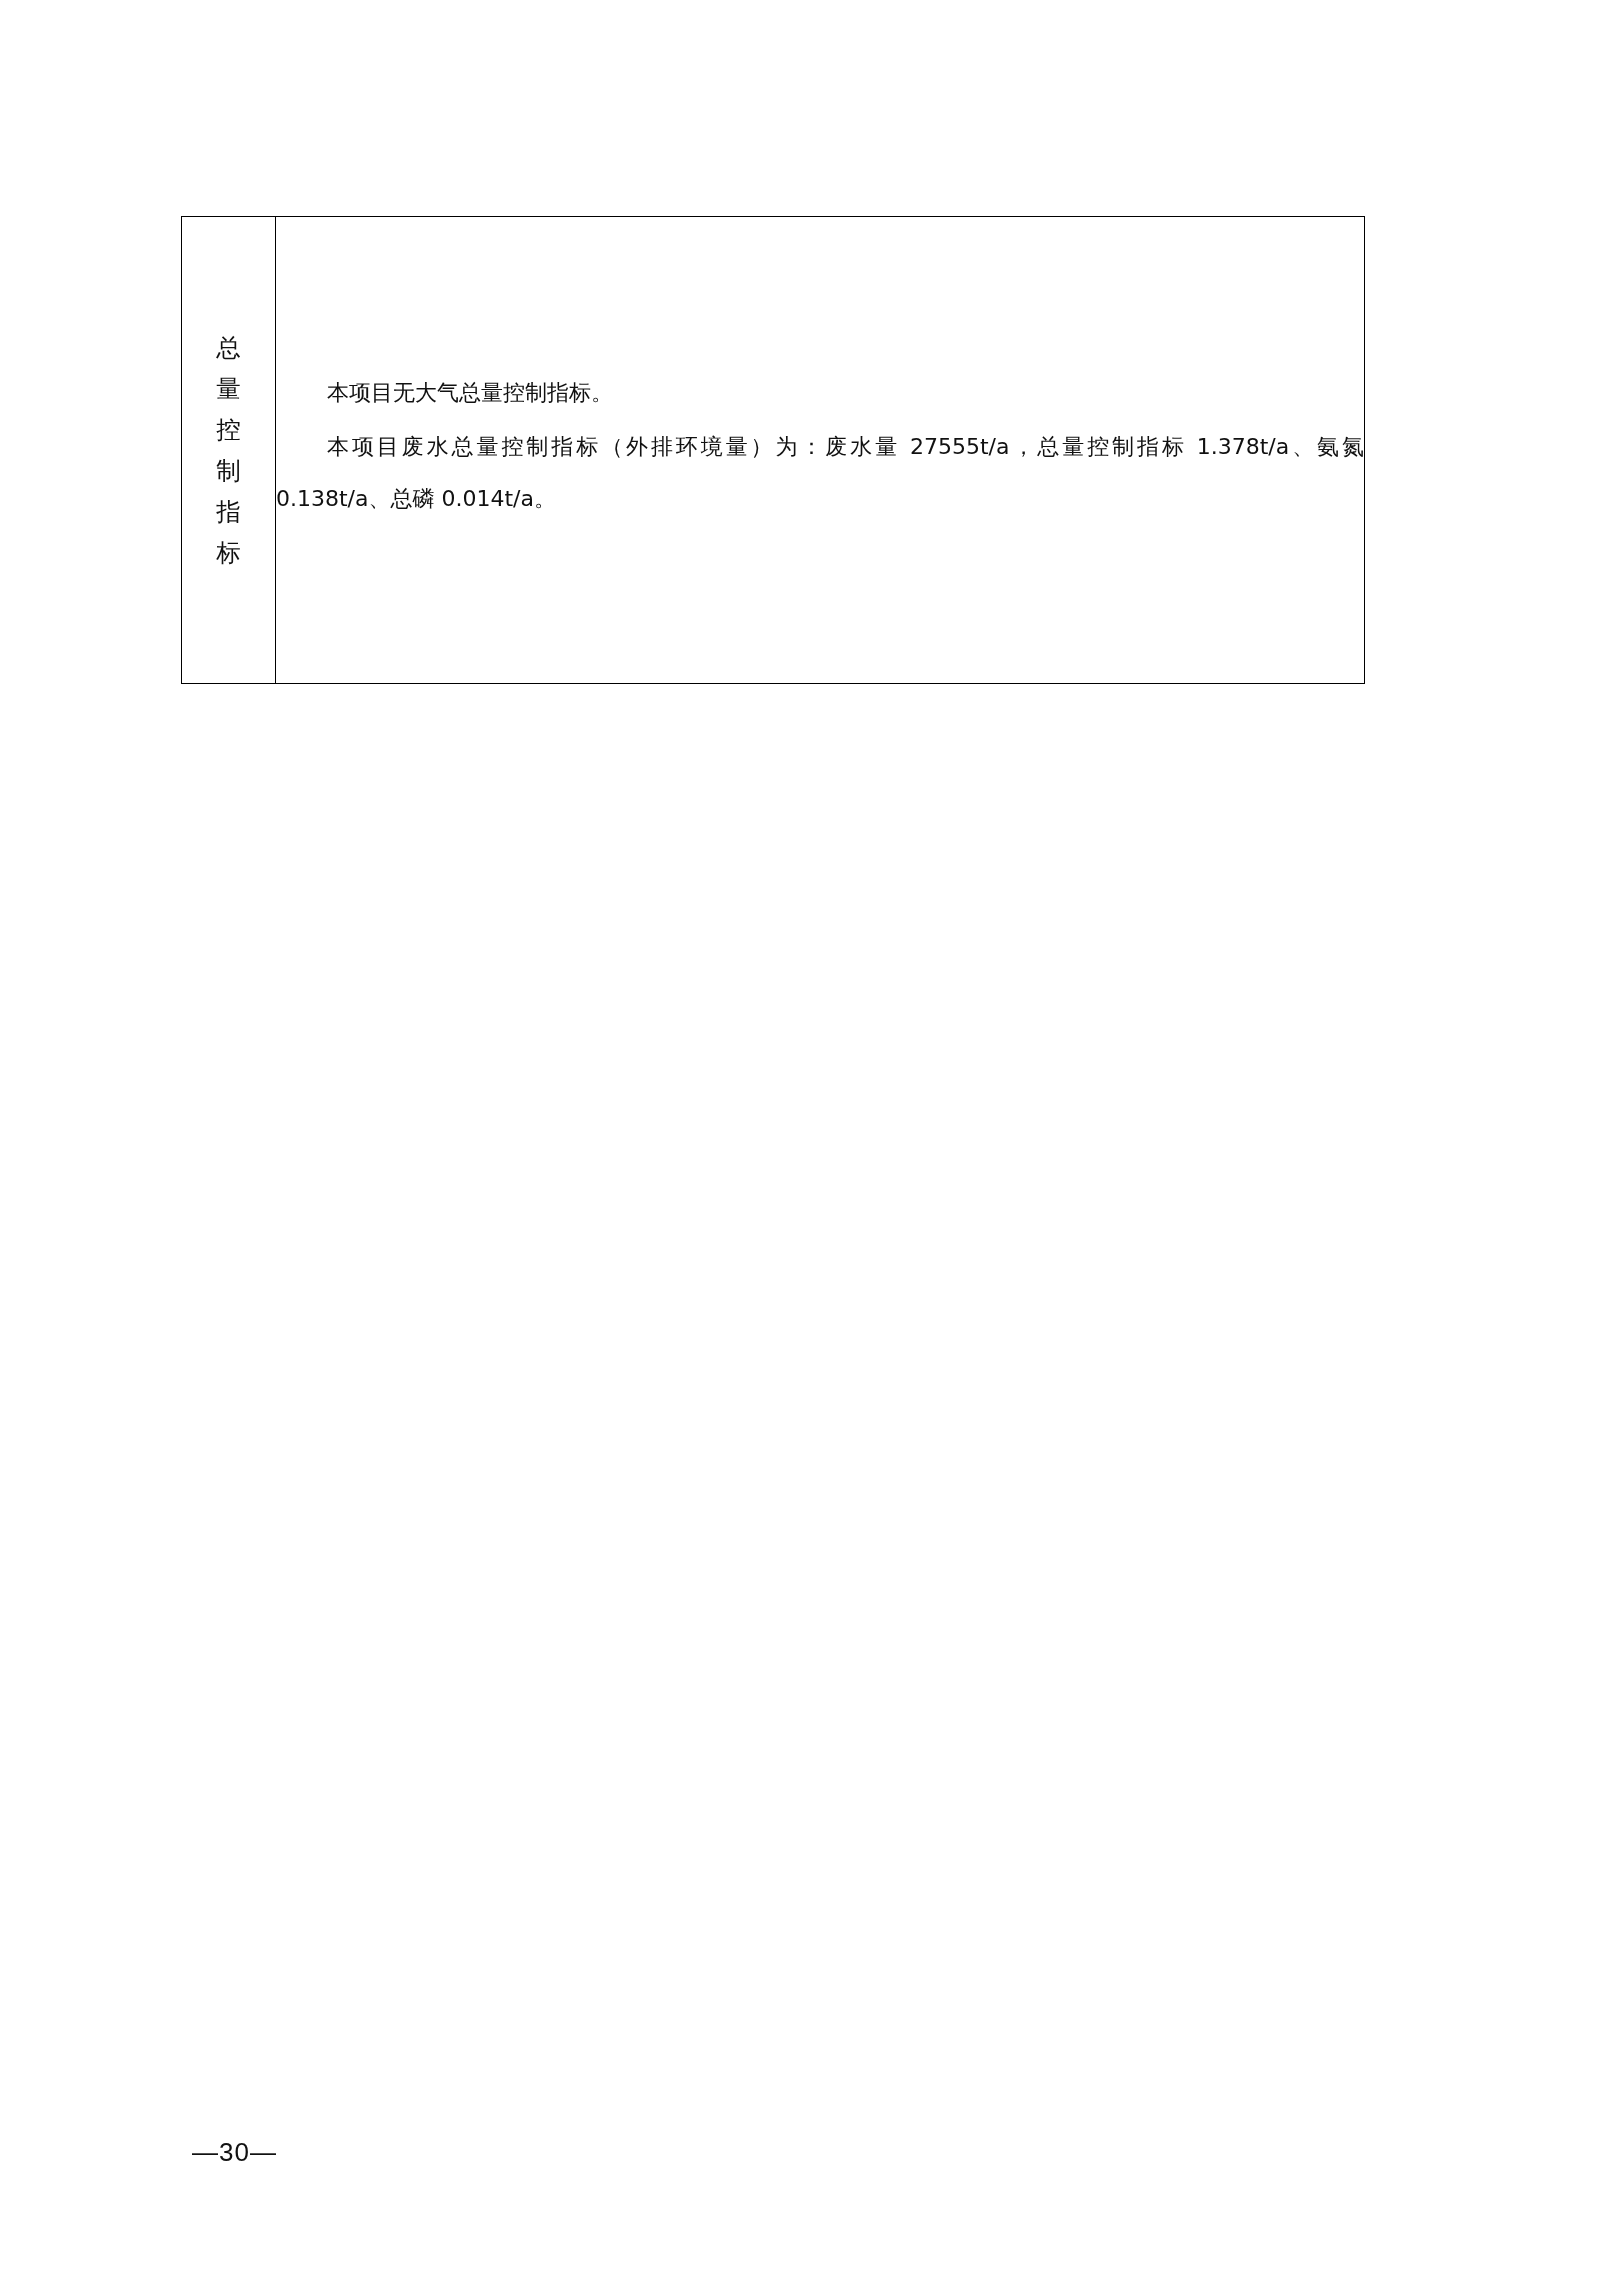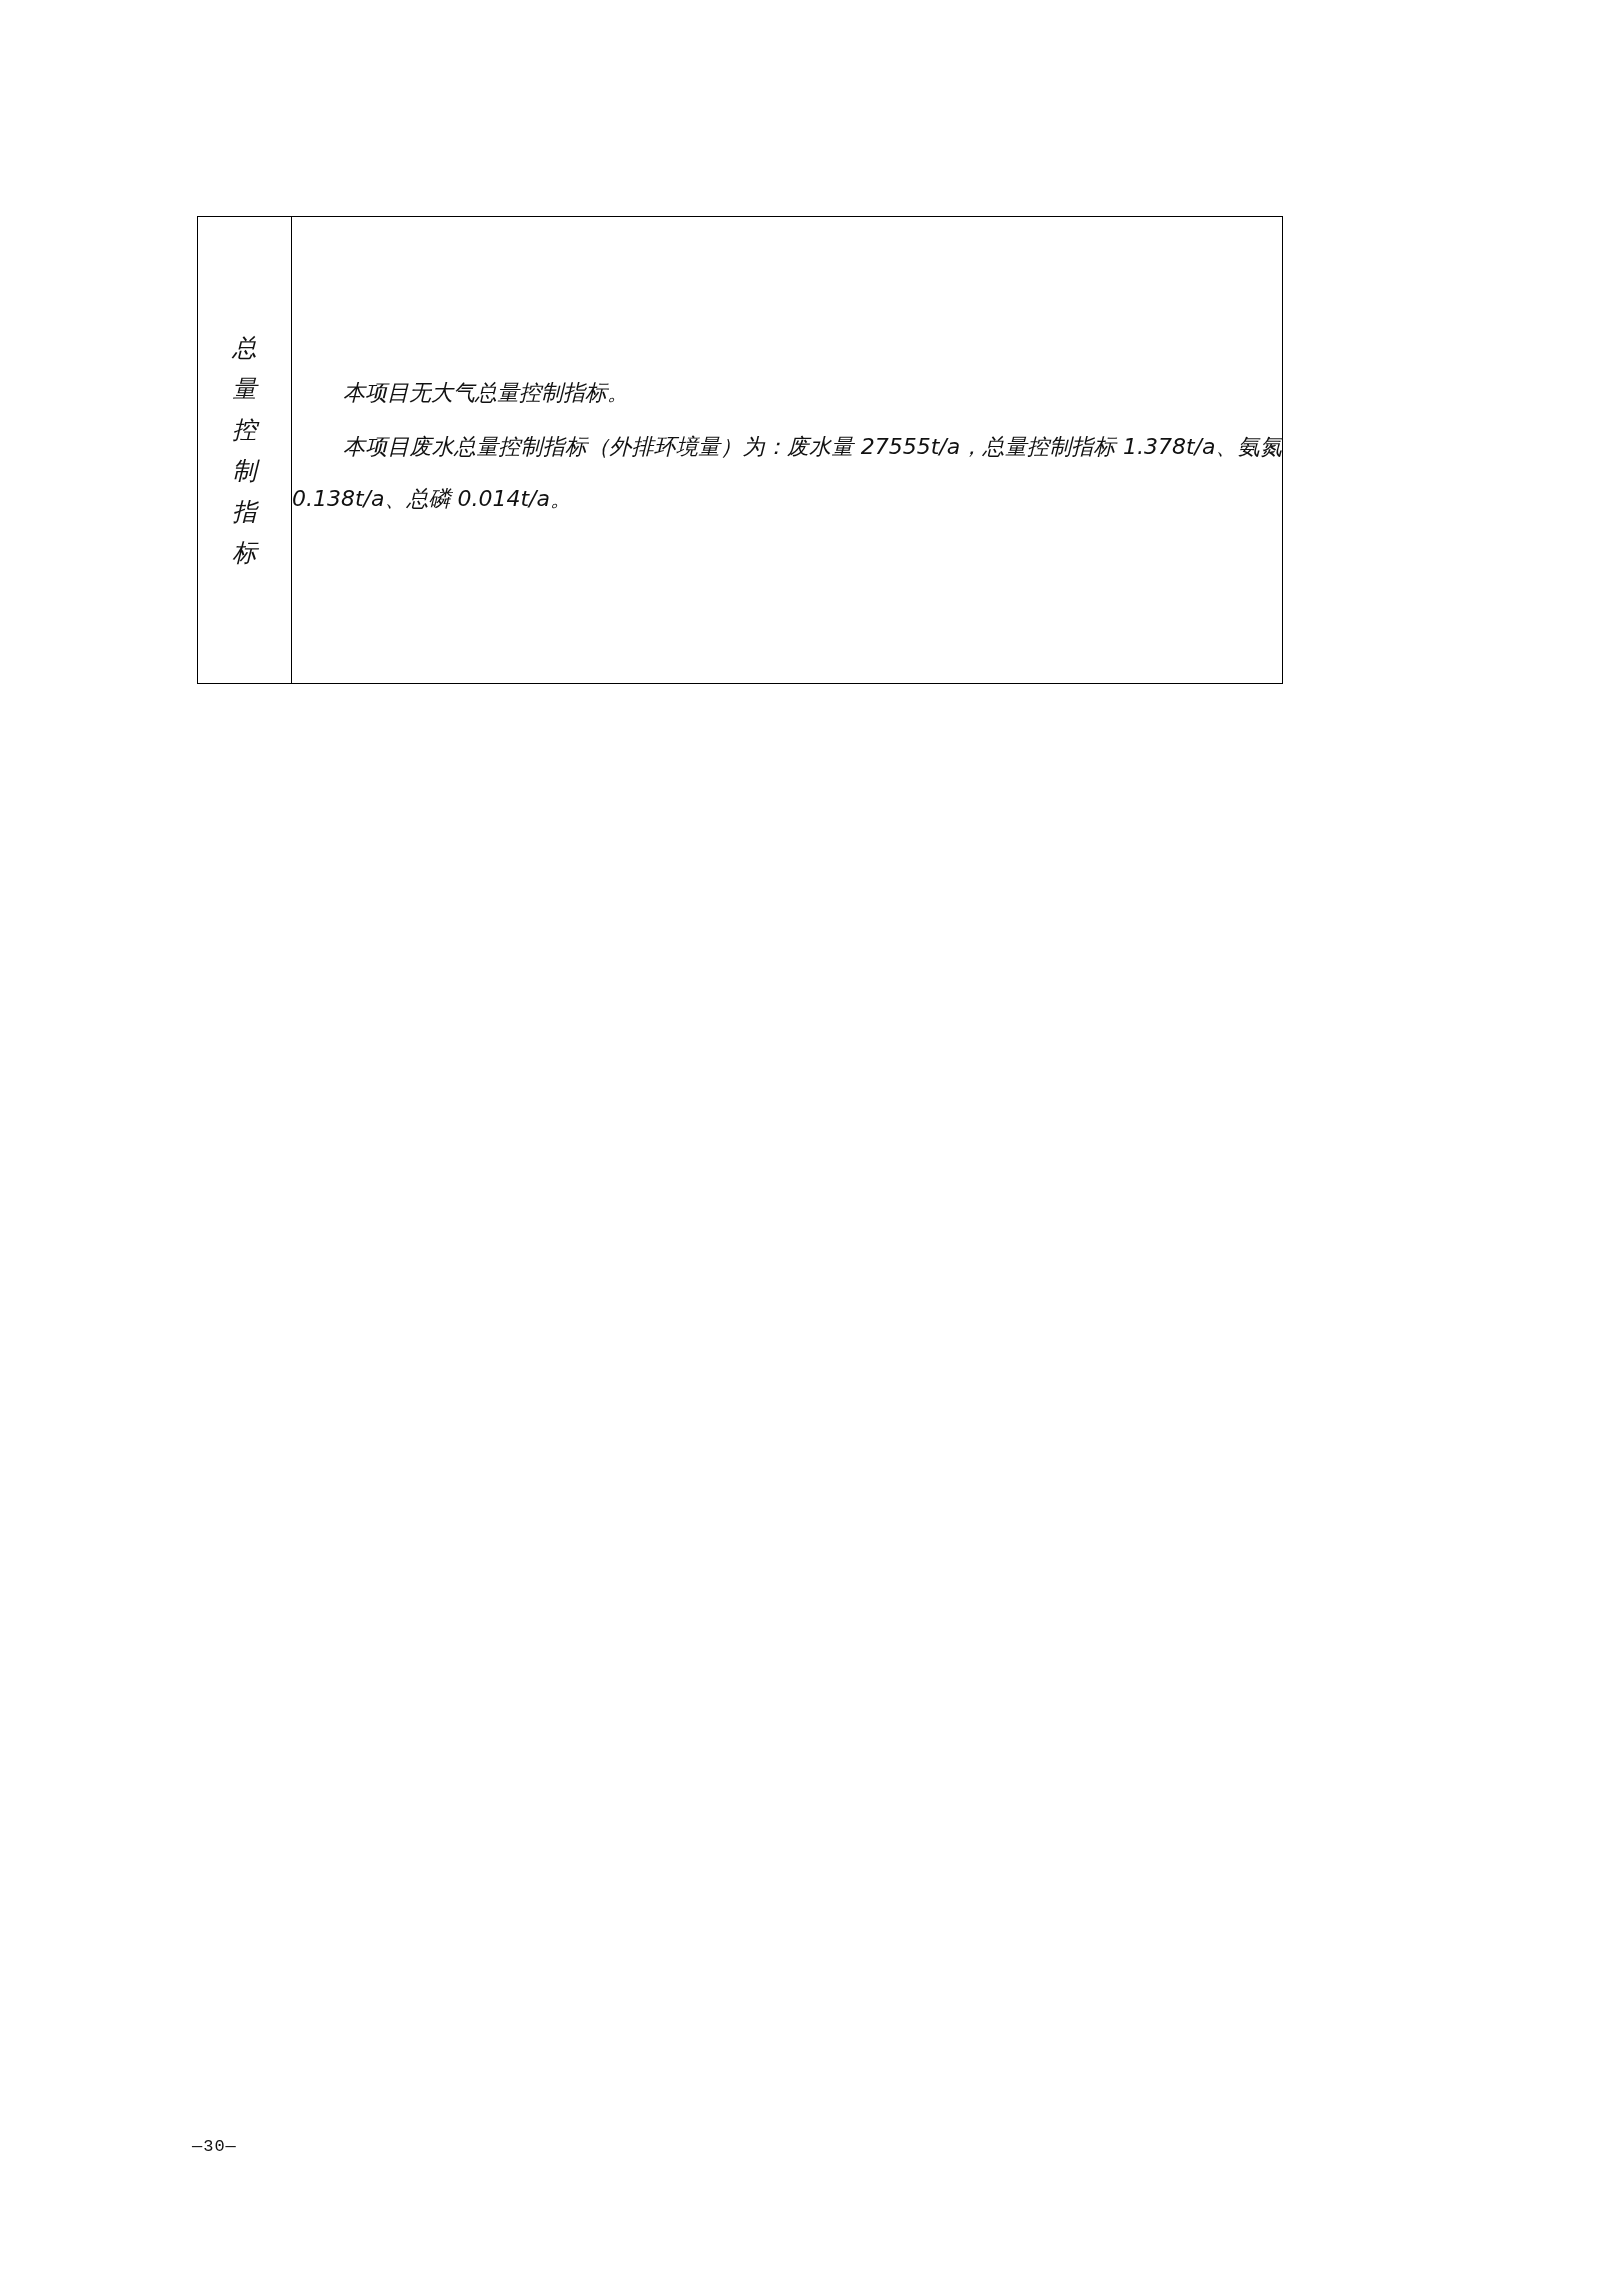--- a/index.html
+++ b/index.html
@@ -17,26 +17,25 @@
   }
 
   .page {
     position: absolute;
     inset: 0;
   }
 
   
   .doc-table {
     position: absolute;
-    left: 197px;
+    left: 181px;
     top: 216px;
-    width: 1086px;
+    width: 1184px;
     border-collapse: collapse;
     table-layout: fixed;
-    font-style: italic;
   }
   .doc-table td {
     border: 1.5px solid #000000;
     vertical-align: middle;
     padding: 0;
   }
 
   .label-cell {
     width: 93px;
     height: 466px;
@@ -73,22 +72,22 @@
   }
   .para + .para {
     margin-top: 2px;
   }
 
   
   .page-number {
     position: absolute;
     left: 192px;
     top: 2137px;
-    font-family: Liberation Mono, monospace;
-    font-size: 17px;
+    font-family: Liberation Sans, sans-serif;
+    font-size: 26px;
     color: #111111;
     letter-spacing: 1px;
   }
 </style>
 </head>
 <body>
 
 <div class="page">
 
   <table class="doc-table">

